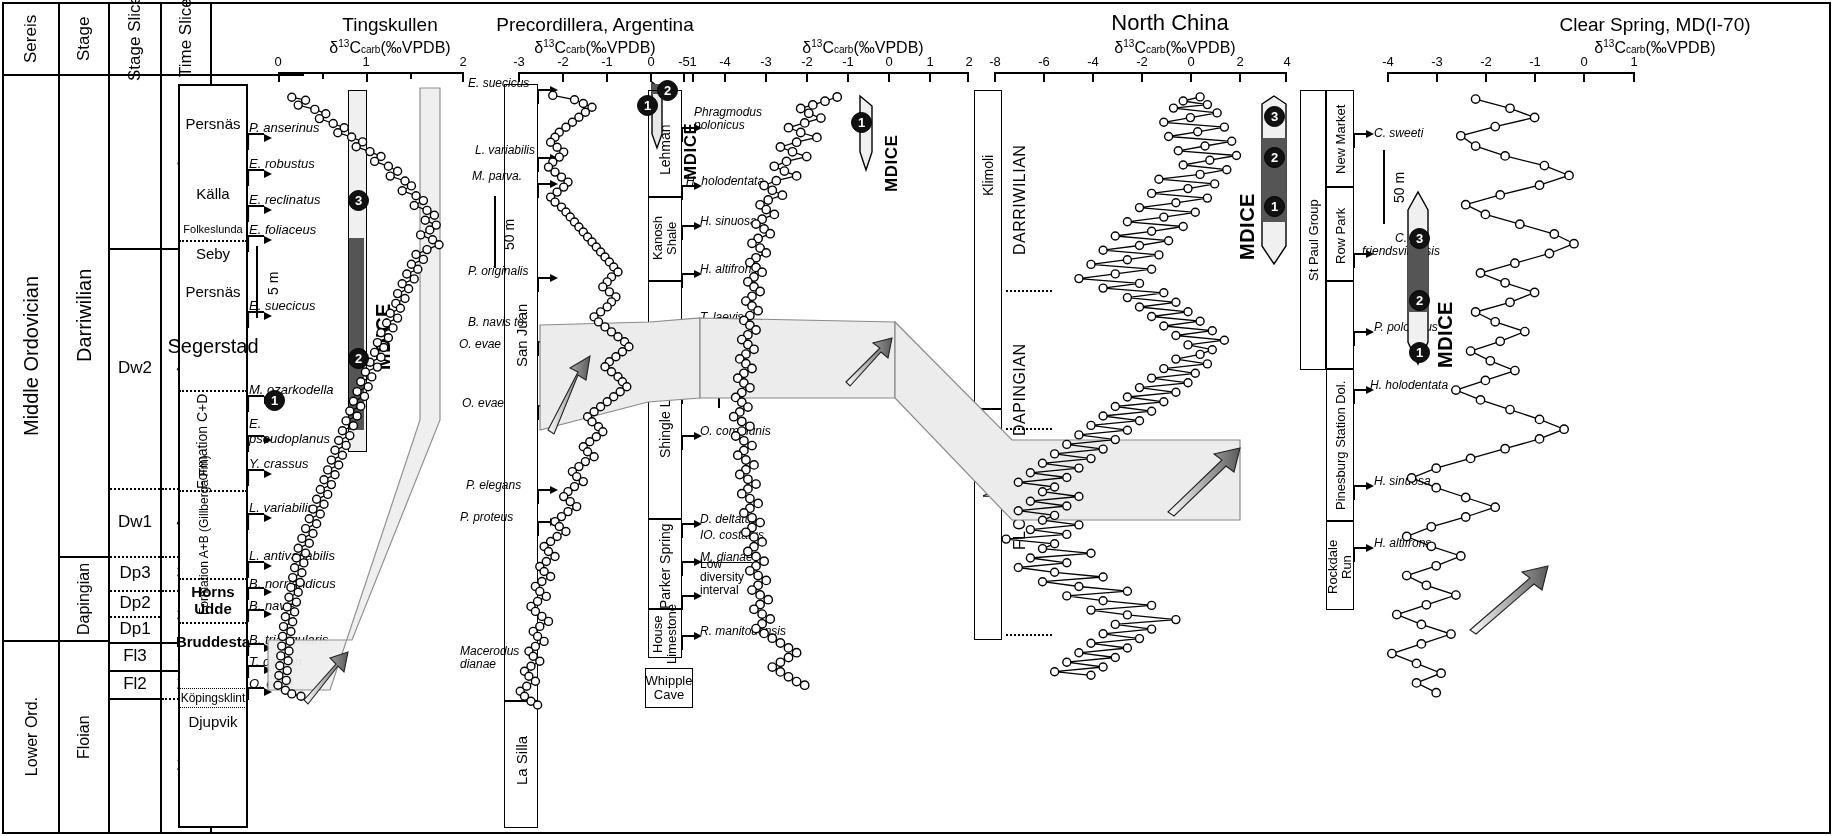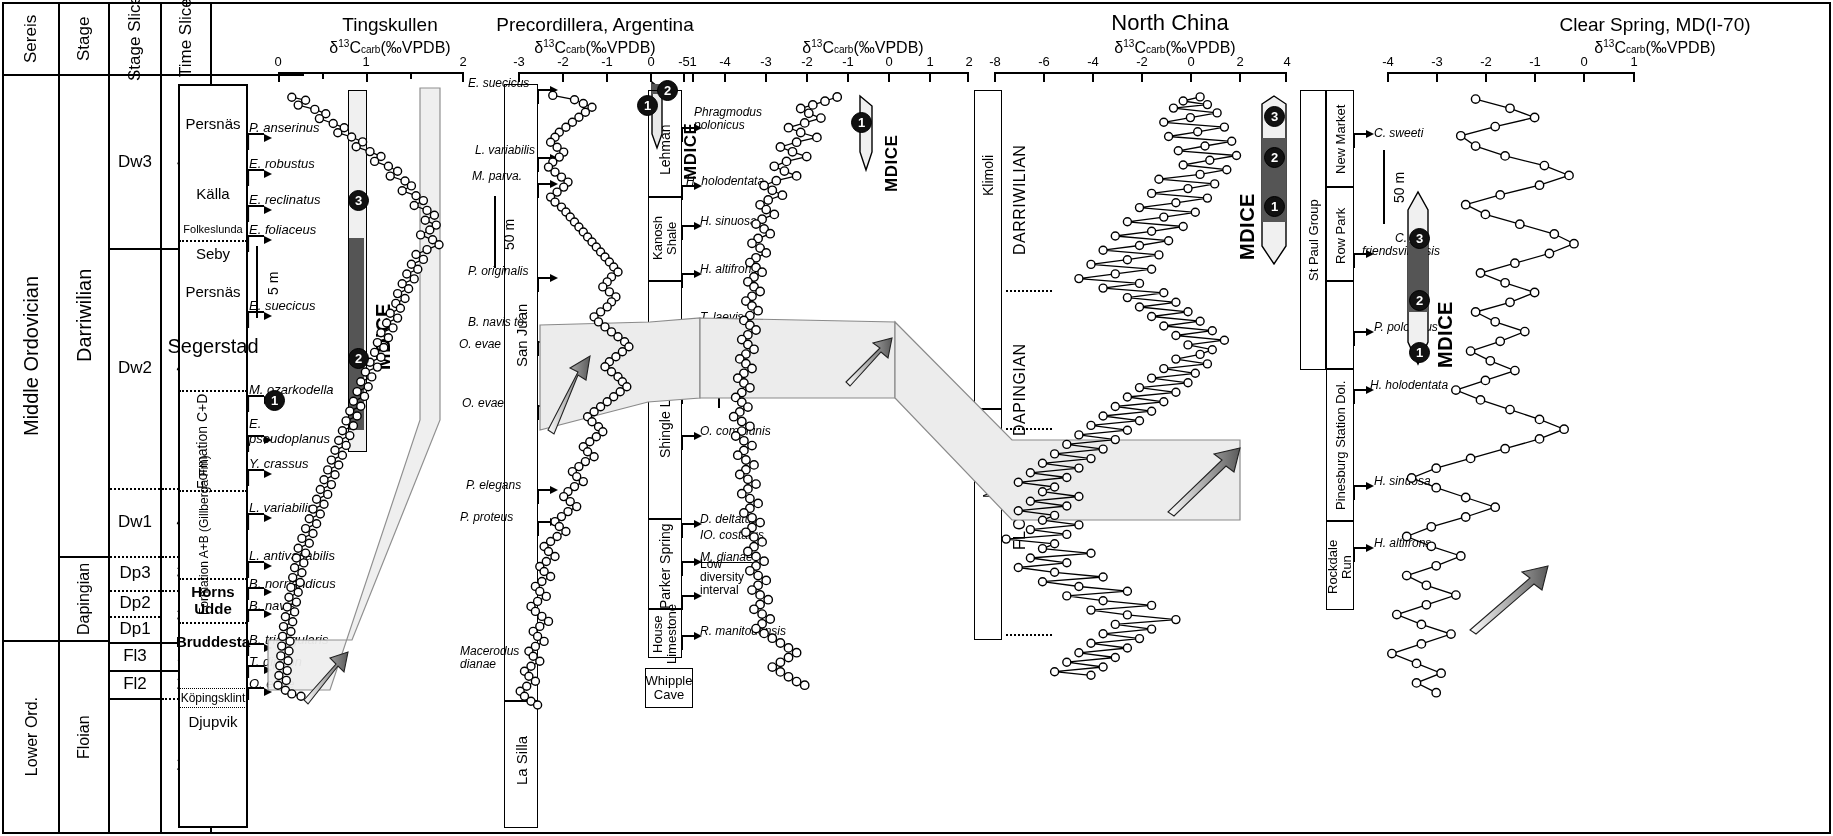--- a/index.html
+++ b/index.html
@@ -53,21 +53,20 @@
   <div class="ctr" style="left:4px;top:642px;width:54px;height:190px;font-size:16px;line-height:17px;flex-direction:column;">
     <span style="writing-mode:vertical-rl;transform:rotate(180deg);">Lower Ord.</span>
   </div>
 
   <div class="vtxt" style="left:60px;top:76px;width:48px;height:478px;font-size:20px;">Darriwilian</div>
   <div class="ln" style="left:60px;top:556px;width:48px;height:2px;"></div>
   <div class="vtxt" style="left:60px;top:558px;width:48px;height:82px;font-size:16px;">Dapingian</div>
   <div class="ln" style="left:60px;top:640px;width:48px;height:2px;"></div>
   <div class="vtxt" style="left:60px;top:642px;width:48px;height:190px;font-size:16px;">Floian</div>
 
-  <div class="ctr" style="left:110px;top:76px;width:50px;height:172px;font-size:17px;">Dw3</div>
   <div class="ln" style="left:110px;top:248px;width:50px;height:1.6px;"></div>
   <div class="ctr" style="left:110px;top:248px;width:50px;height:240px;font-size:17px;">Dw2</div>
   <div class="dash" style="left:110px;top:488px;width:50px;"></div>
   <div class="ctr" style="left:110px;top:488px;width:50px;height:68px;font-size:17px;">Dw1</div>
   <div class="dash" style="left:110px;top:556px;width:50px;"></div>
   <div class="ctr" style="left:110px;top:556px;width:50px;height:34px;font-size:17px;">Dp3</div>
   <div class="dash" style="left:110px;top:590px;width:50px;"></div>
   <div class="ctr" style="left:110px;top:590px;width:50px;height:26px;font-size:17px;">Dp2</div>
   <div class="dash" style="left:110px;top:616px;width:50px;"></div>
   <div class="ctr" style="left:110px;top:616px;width:50px;height:26px;font-size:17px;">Dp1</div>

